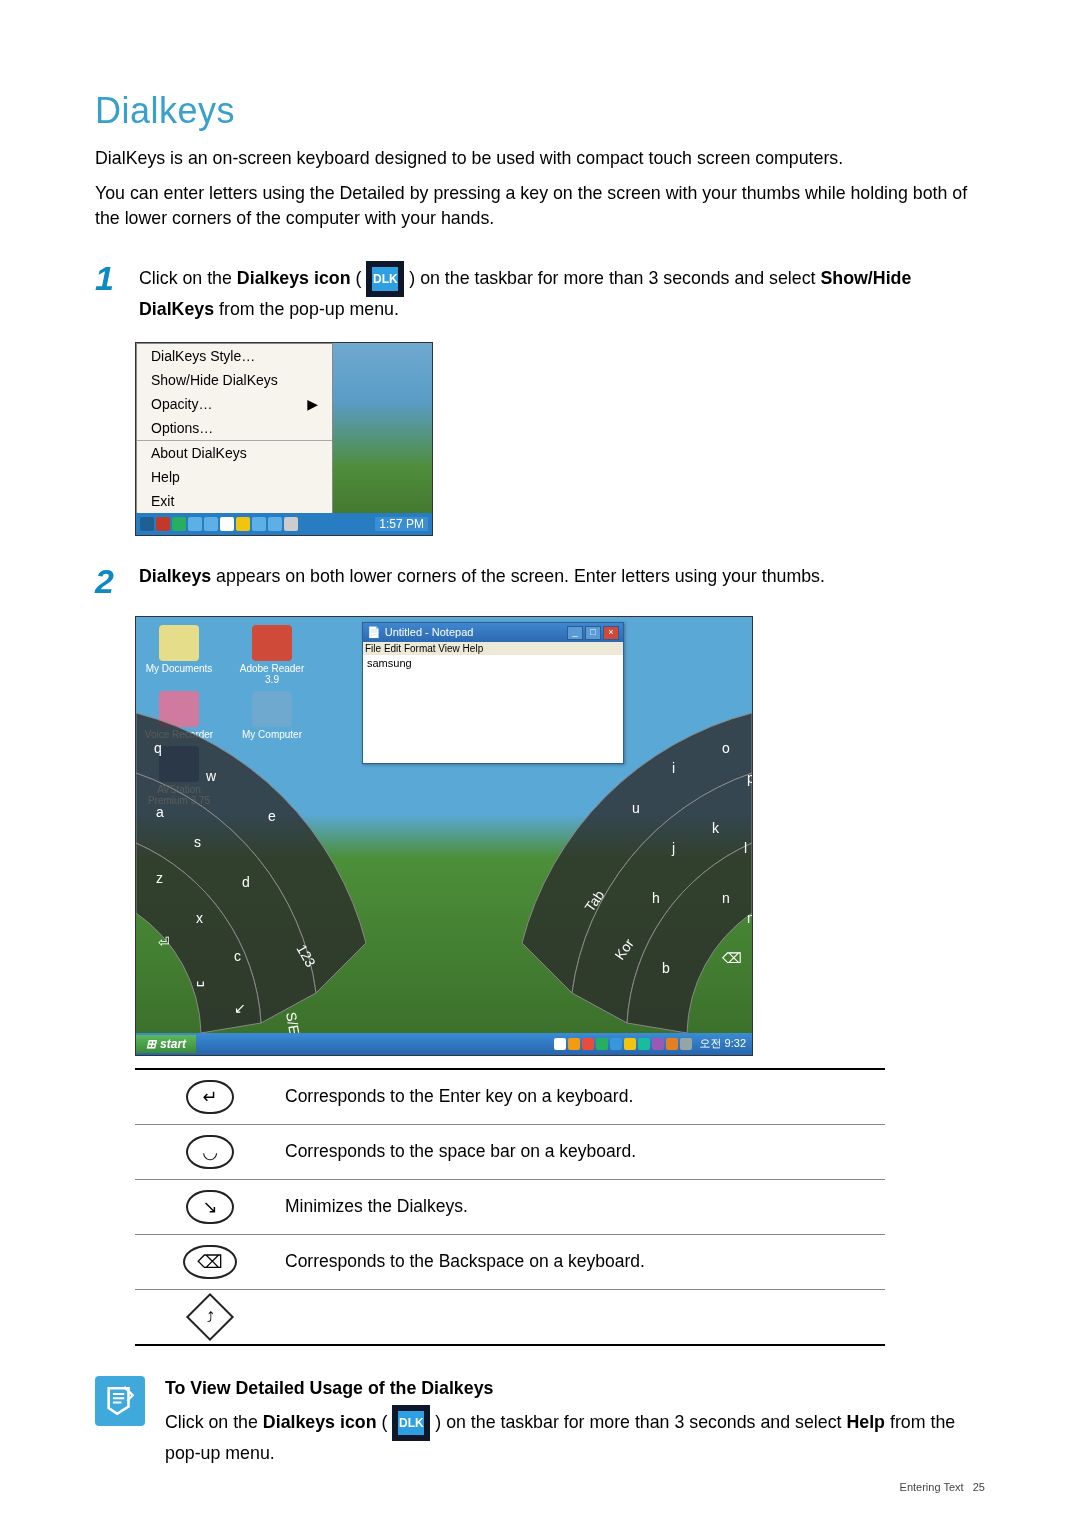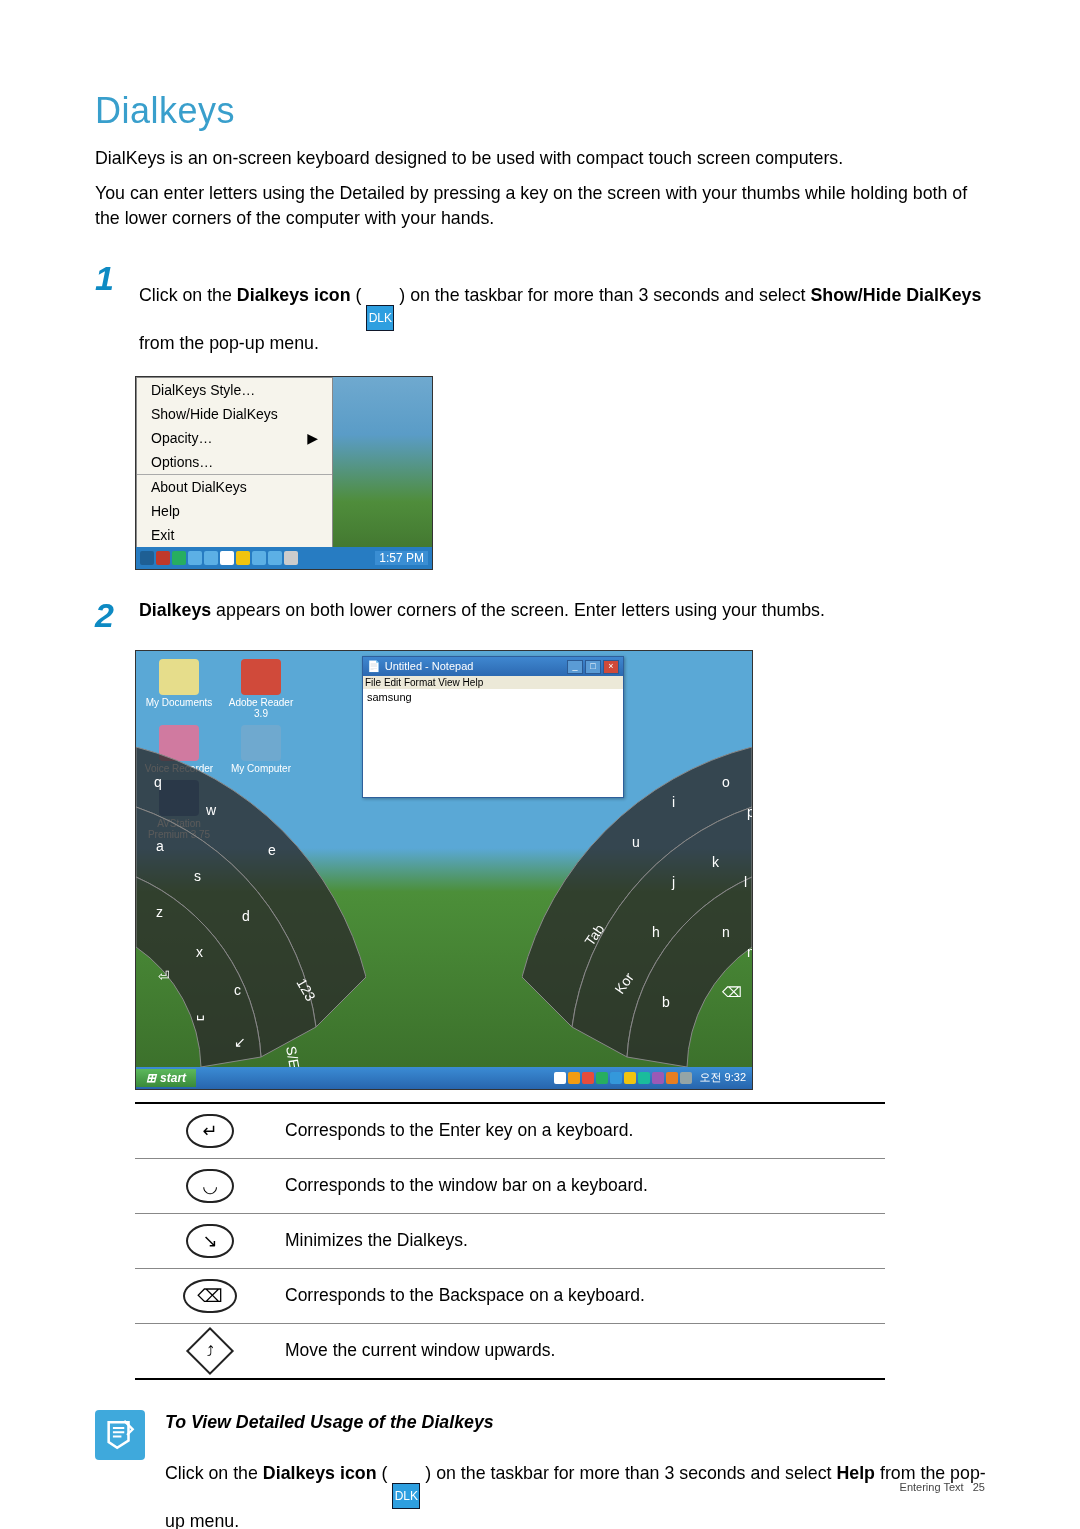--- a/index.html
+++ b/index.html
@@ -3,33 +3,33 @@
 <meta charset="utf-8">
 <style>
   html,body{margin:0;padding:0;background:#fff;font-family:Arial,Helvetica,sans-serif;color:#000;}
   .page{width:1080px;height:1529px;position:relative;box-sizing:border-box;padding:90px 90px 0 95px;}
   h1{font-size:36px;color:#399FCC;font-weight:normal;margin:0 0 14px 0;letter-spacing:0.5px;}
   p{font-size:17.8px;line-height:1.4;margin:0 0 10px 0;}
   .strong{font-weight:bold;}
   .step-row{display:flex;align-items:flex-start;margin-top:30px;}
   .step-num{color:#0E8AC3;font-size:34px;font-style:italic;font-weight:bold;min-width:34px;margin-right:10px;line-height:1;}
   .step-text{flex:1;font-size:17.8px;line-height:1.4;}
-  .inline-icon{display:inline-block;width:26px;height:24px;background:#2E9FE0;border:1px solid #0f172a;color:#fff;font-size:12px;font-weight:normal;text-align:center;line-height:24px;vertical-align:middle;margin-top:44px;}
+  .inline-icon{display:inline-block;width:26px;height:24px;background:#2E9FE0;border:6px solid #0f172a;color:#fff;font-size:12px;font-weight:bold;text-align:center;line-height:24px;vertical-align:middle;}
   .fig1{margin:20px 0 0 40px;width:296px;height:192px;border:1px solid #333;background:linear-gradient(#6fa9cf 0%, #5a9cc7 30%, #4f8d3b 65%, #3e6f2c 100%);position:relative;overflow:hidden;}
   .menu-box{position:absolute;left:0;top:0;width:195px;background:#f6f4ec;border:1px solid #888;font-size:14px;}
   .menu-box div{padding:4px 14px;}
   .menu-sep{border-top:1px solid #aaa;margin:0!important;padding:0!important;height:0;}
   .menu-arrow{float:right;}
   .taskbar{position:absolute;bottom:0;left:0;right:0;height:22px;background:#277CC2;color:#fff;font-size:12px;display:flex;align-items:center;padding:0 4px;}
   .taskbar .left{flex:1;display:flex;gap:2px;align-items:center;}
   .taskbar .time{background:#3a8ed3;padding:0 4px;}
   .tb-icon{width:14px;height:14px;background:#5cb0e5;display:inline-block;border-radius:2px;}
   .fig2{margin:18px 0 0 40px;width:616px;height:438px;position:relative;overflow:hidden;border:1px solid #333;}
   .desktop-bg{position:absolute;inset:0;background:linear-gradient(#5aa8d6 0%,#5aa8d6 45%,#4c8f39 55%,#3a6d2a 100%);}
-  .desk-icons{position:absolute;left:8px;top:8px;width:220px;display:flex;flex-wrap:wrap;gap:6px 12px;}
+  .desk-icons{position:absolute;left:8px;top:8px;width:220px;display:flex;flex-wrap:wrap;gap:6px 23px;}
   .desk-icon{width:70px;text-align:center;color:#fff;font-size:10px;}
   .desk-icon .img{width:40px;height:36px;margin:0 auto 2px;background:#e6dd8b;border-radius:4px;}
   .notepad{position:absolute;left:226px;top:5px;width:260px;height:140px;border:1px solid #2e5f9b;background:#fff;box-shadow:1px 1px 3px rgba(0,0,0,.3);}
   .notepad .titlebar{background:linear-gradient(#3f87d0,#2c69b1);color:#fff;font-size:11px;padding:2px 4px;display:flex;align-items:center;}
   .notepad .titlebar .t{flex:1;}
   .win-btns span{display:inline-block;width:14px;height:12px;margin-left:2px;background:#5a9bd5;border:1px solid #2c5a93;font-size:9px;line-height:10px;text-align:center;color:#fff;}
   .win-btns .close{background:#d04a3a;}
   .notepad .menubar{font-size:10px;background:#ece9d8;padding:1px 2px;color:#000;}
   .notepad .body{height:95px;padding:2px 4px;font-size:11px;color:#000;}
   .dial{position:absolute;bottom:22px;width:360px;height:320px;}
@@ -200,54 +200,53 @@
     <div class="trow">
       <div class="sym">
           <div class="oval">↵</div>
         </div>
       <div class="desc">Corresponds to the Enter key on a keyboard.</div>
     </div>
     <div class="trow">
       <div class="sym">
           <div class="oval">◡</div>
         </div>
-      <div class="desc">Corresponds to the window bar on a keyboard.</div>
+      <div class="desc">Corresponds to the space bar on a keyboard.</div>
     </div>
     <div class="trow">
       <div class="sym">
           <div class="oval">↘</div>
         </div>
       <div class="desc">Minimizes the Dialkeys.</div>
     </div>
     <div class="trow">
       <div class="sym">
           <div class="oval" style="width:50px;">⌫</div>
         </div>
       <div class="desc">Corresponds to the Backspace on a keyboard.</div>
     </div>
     <div class="trow">
       <div class="sym">
           <div class="diamond">
             <span>⤴</span>
           </div>
         </div>
-      <div class="desc">Move the current window upwards.</div>
     </div>
   </div>
 
   <div class="note-row">
     <div class="note-icon">
       <svg viewBox="0 0 24 24">
           <path d="M4 3 L18 3 L18 16 L10 21 L4 17 Z" fill="none" stroke="#fff" stroke-width="1.8"></path>
           <path d="M7 7 L15 7 M7 10 L15 10 M7 13 L13 13" stroke="#fff" stroke-width="1.4"></path>
           <path d="M15 2 L21 8 L17 12" fill="none" stroke="#fff" stroke-width="1.6"></path>
         </svg>
     </div>
     <div style="flex:1;">
-      <p class="strong" style="margin-bottom:4px;font-style:italic;">To View Detailed Usage of the Dialkeys</p>
+      <p class="strong" style="margin-bottom:4px;">To View Detailed Usage of the Dialkeys</p>
       <p>
         <span>Click on the </span><span class="strong">Dialkeys icon</span><span> ( </span><span class="inline-icon">DLK</span><span> ) on the taskbar for more than 3 seconds and select </span><span class="strong">Help</span><span> from the pop-up menu.</span>
       </p>
     </div>
   </div>
 
   <div class="footer">
     <span>Entering Text</span>&nbsp;&nbsp;&nbsp;<span>25</span>
   </div>
 </div>

